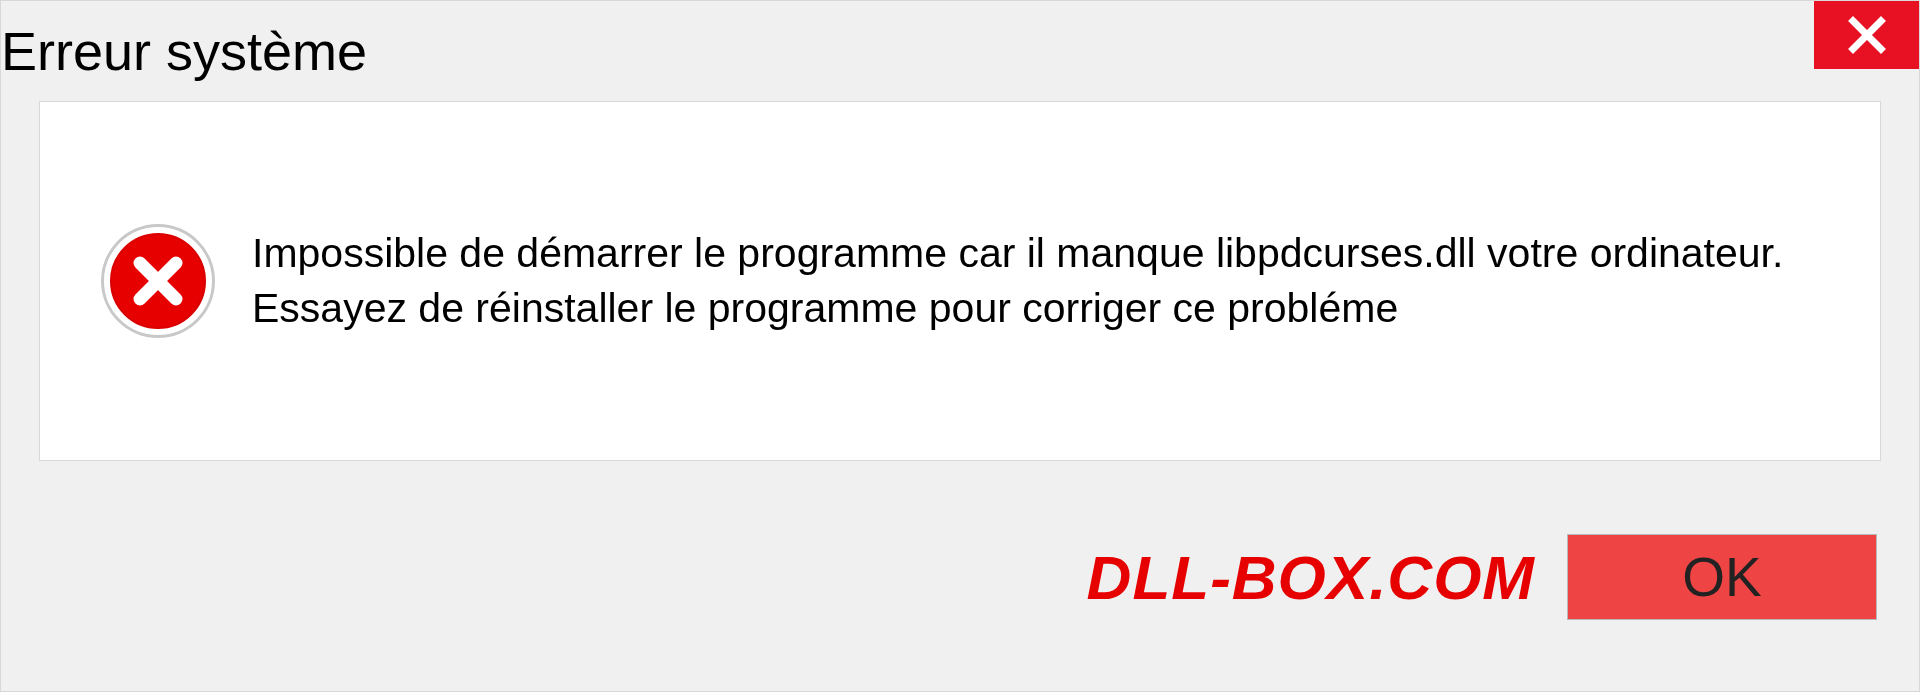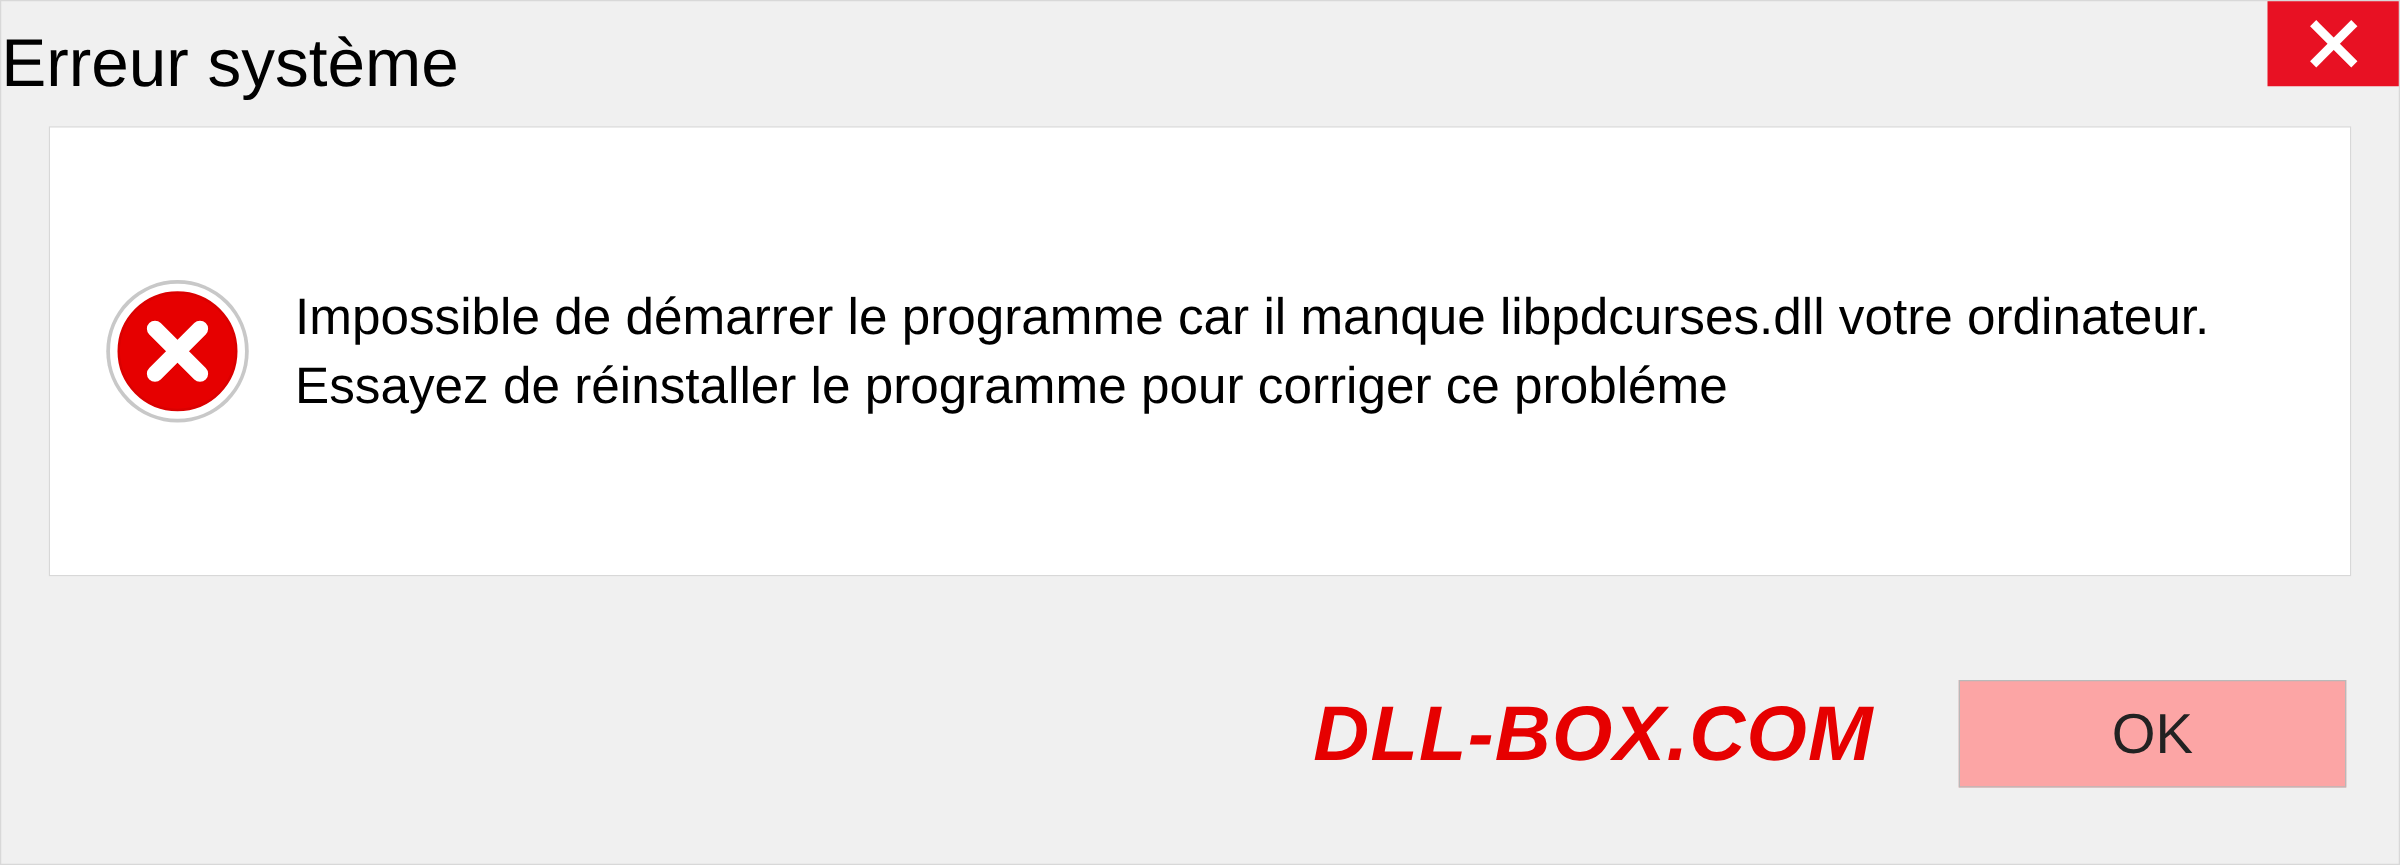--- a/index.html
+++ b/index.html
@@ -38,21 +38,21 @@
     display: flex;
     align-items: center;
     justify-content: center;
     cursor: pointer;
   }
   .close-btn svg { display: block; }
   .body-panel {
     margin: 0 38px;
     background: #ffffff;
     border: 1px solid #d8d8d8;
-    padding: 70px 60px 70px 48px;
+    padding: 70px 60px 70px 64px;
     display: flex;
     align-items: center;
     gap: 40px;
     min-height: 360px;
   }
   .error-icon {
     flex: 0 0 auto;
     width: 108px;
     height: 108px;
     border-radius: 50%;
@@ -68,42 +68,42 @@
   .message {
     font-size: 41px;
     line-height: 1.35;
     color: #000;
     font-weight: 400;
   }
   .footer {
     position: absolute;
     left: 0;
     right: 0;
-    bottom: 4px;
+    bottom: 14px;
     height: 180px;
     display: flex;
     align-items: center;
     justify-content: flex-end;
     padding: 0 42px 20px 42px;
-    gap: 68px;
+    gap: 32px;
   }
   .brand {
     font-size: 62px;
     font-weight: 800;
     font-style: italic;
     color: #e60000;
     letter-spacing: 1px;
     font-family: Arial, sans-serif;
   }
   .ok-btn {
     width: 310px;
     height: 86px;
-    background: #fca5a5;
+    background: #ef4444;
     border: 1px solid #b9b9b9;
-    font-size: 45px;
+    font-size: 55px;
     color: #222;
     display: flex;
     align-items: center;
     justify-content: center;
     cursor: pointer;
     font-family: inherit;
   }
 </style>
 </head>
 <body>

